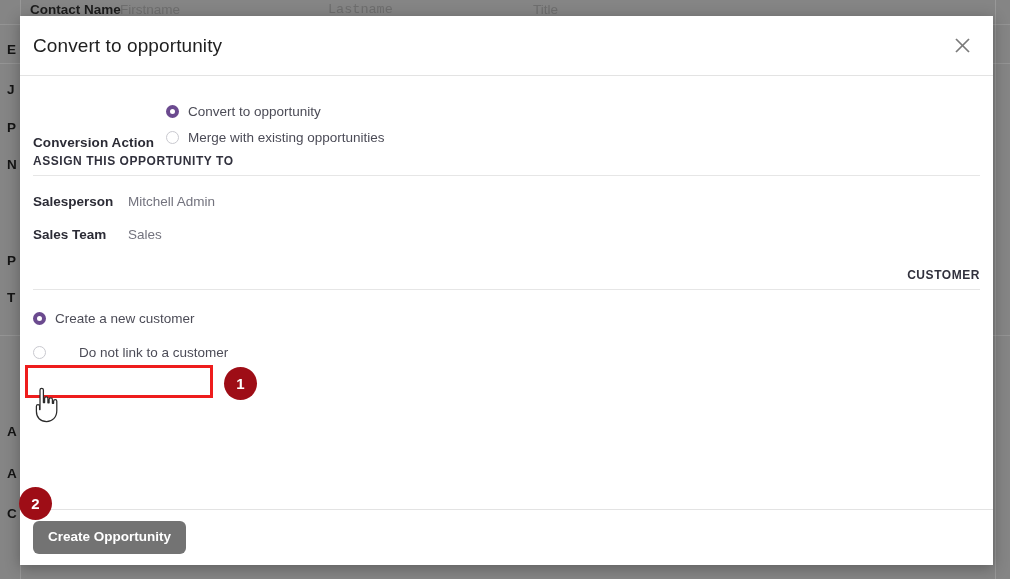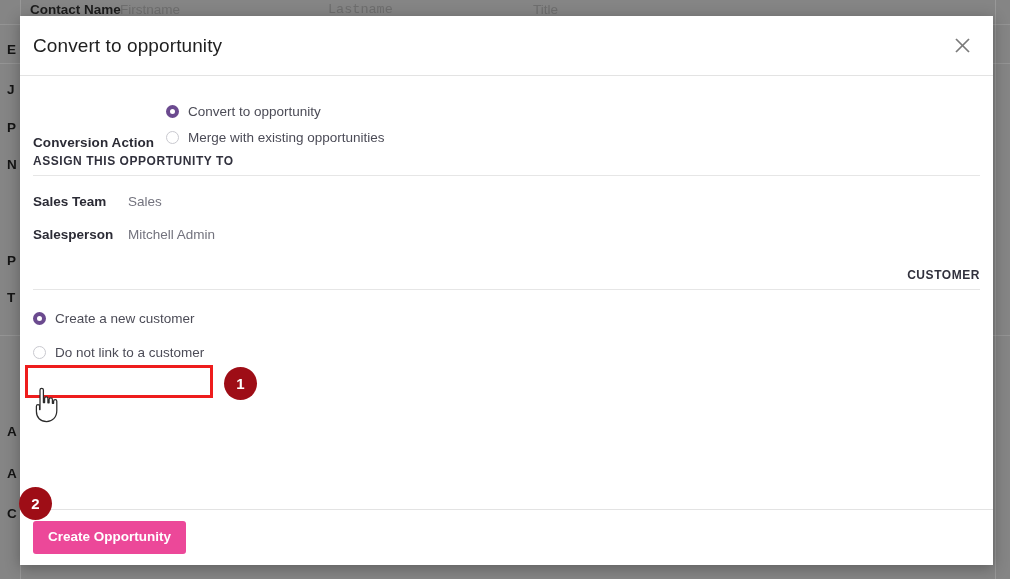--- a/index.html
+++ b/index.html
@@ -179,23 +179,24 @@
   .btn {
     font-size: 13.5px;
     border: 1px solid transparent;
     border-radius: 3px;
     padding: 8px 14px;
     cursor: pointer;
     font-family: "Liberation Sans", sans-serif;
     line-height: 1.1;
   }
   .btn-primary {
-    background: #ec4899;
+    background: #737373;
     color: #ffffff;
     font-weight: 700;
+    border-radius: 6px;
   }
   .btn-secondary {
     background: #e7e7e9;
     color: #3c3c46;
     border-color: #e0e0e2;
   }
 
   
   .anno-box {
     position: absolute;
@@ -278,36 +279,36 @@
         <label class="radio-item">
           <span class="radio-dot"></span>
           <span class="radio-text">Merge with existing opportunities</span>
         </label>
       </div>
     </div>
 
     <div class="section-head">ASSIGN THIS OPPORTUNITY TO</div>
 
     <div class="kv-row">
+      <div class="kv-key">Salesperson</div>
+      <div class="kv-val">Mitchell Admin</div>
+    </div>
+    <div class="kv-row">
       <div class="kv-key">Sales Team</div>
       <div class="kv-val">Sales</div>
-    </div>
-    <div class="kv-row">
-      <div class="kv-key">Salesperson</div>
-      <div class="kv-val">Mitchell Admin</div>
     </div>
 
     <div class="section-head tight">CUSTOMER</div>
 
     <div class="customer-radios">
       <label class="radio-item">
         <span class="radio-dot checked"></span>
         <span class="radio-text">Create a new customer</span>
       </label>
-      <label class="radio-item" style="margin-top:4px;">
+      <label class="radio-item" style="margin-top:4px;gap:24px;">
         <span class="radio-dot"></span>
         <span class="radio-text">Do not link to a customer</span>
       </label>
     </div>
 
   </div>
 
   <div class="modal-footer">
     <button class="btn btn-primary">Create Opportunity</button>
   </div>

